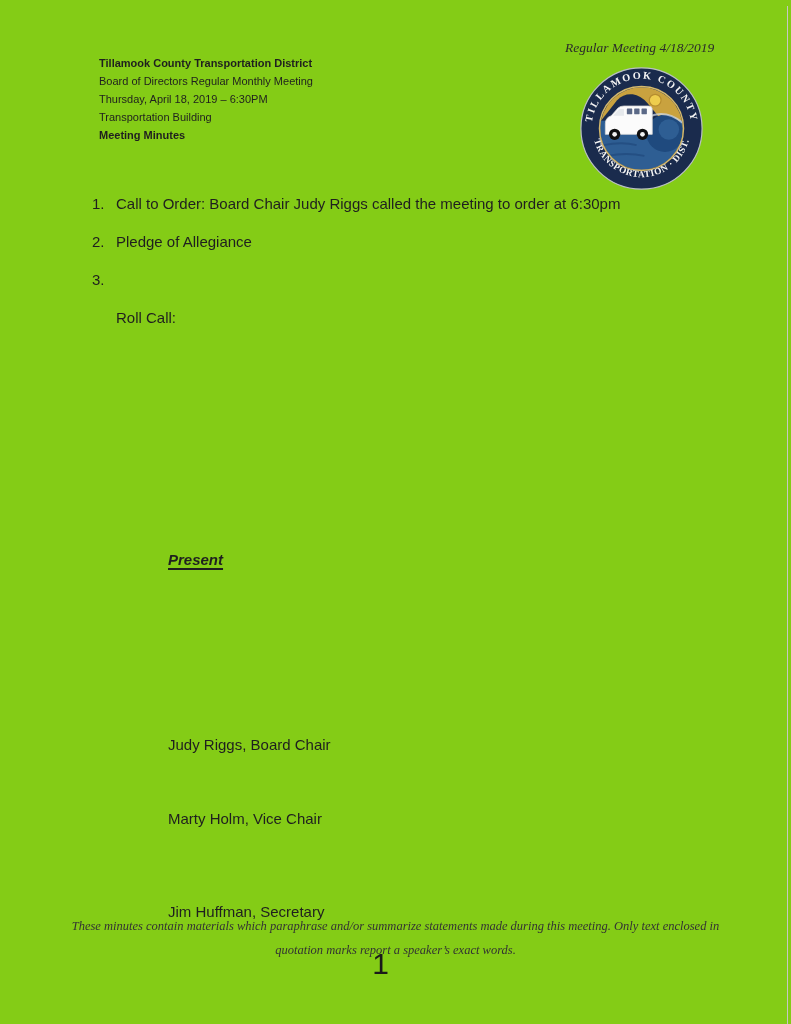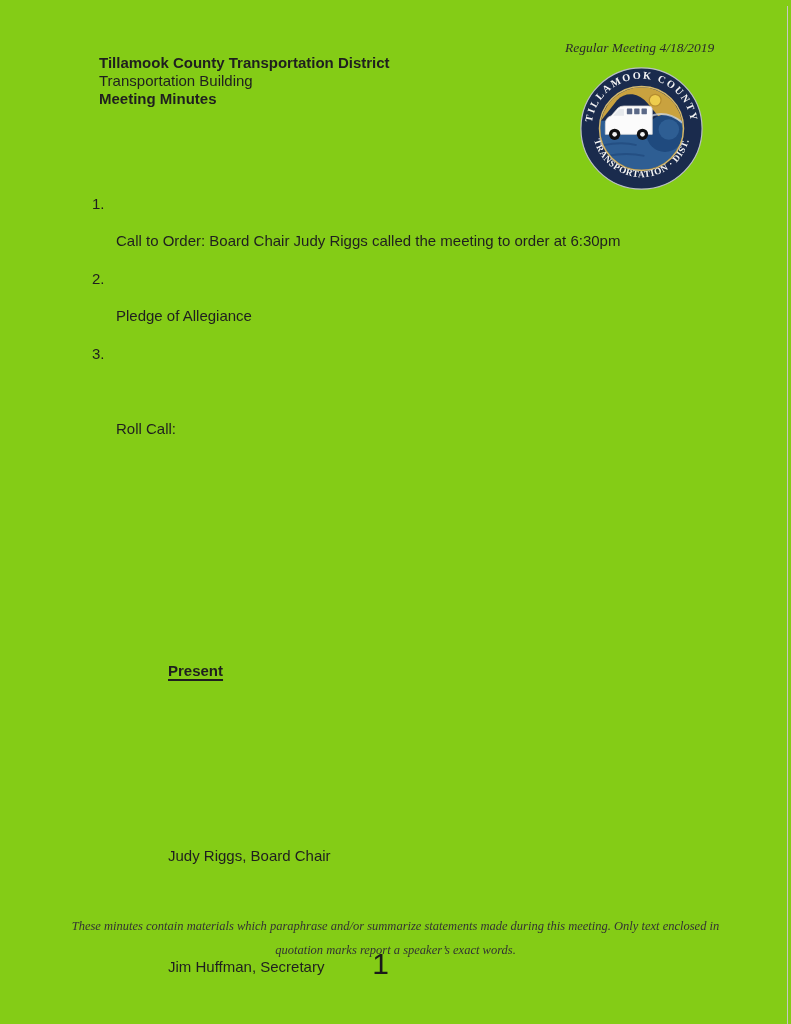--- a/index.html
+++ b/index.html
@@ -30,21 +30,21 @@
     font-style: italic;
     font-size: 13.5px;
     color: #2b2b2b;
     white-space: nowrap;
   }
   
   .letterhead {
     position: absolute;
     left: 99px;
     top: 54px;
-    font-size: 15px;
+    font-size: 11px;
     line-height: 18px;
     color: #1f1f1f;
   }
   .letterhead .bold { font-weight: bold; }
   
   .seal {
     position: absolute;
     left: 578px;
     top: 65px;
     width: 127px;
@@ -55,30 +55,31 @@
     position: absolute;
     left: 92px;
     top: 194px;
     right: 68px;
     font-size: 15px;
     line-height: 19px;
     color: #1f1f1f;
   }
   .item { display: flex; margin-bottom: 19px; }
   .item-num { flex: 0 0 24px; }
-  .item-body { flex: 1; white-space: pre-wrap; margin-top: 37px; }
+  .item-body { flex: 1; white-space: pre-wrap; }
   
   .rollcall { margin-left: 52px; margin-top: 1px; line-height: 18.5px; }
   .rc-group { margin-bottom: 18px; }
   .rc-group:last-child { margin-bottom: 0; }
   .rc-heading {
     font-weight: bold;
     text-decoration: underline;
     text-decoration-thickness: 1.5px;
     text-underline-offset: 3px;
+    font-style: italic;
   }
   
   .footer-note {
     position: absolute;
     left: 70px;
     right: 70px;
     top: 914px;
     text-align: center;
     font-family: "Liberation Serif", "DejaVu Serif", serif;
     font-style: italic;
@@ -99,20 +100,22 @@
 </style>
 </head>
 <body>
 
 <div class="page">
 
   <div class="header-note">Regular Meeting 4/18/2019</div>
 
   <div class="letterhead">
     <div class="bold">Tillamook County Transportation District</div>
+    <div>Board of Directors Regular Monthly Meeting</div>
+    <div>Thursday, April 18, 2019 – 6:30PM</div>
     <div>Transportation Building</div>
     <div class="bold">Meeting Minutes</div>
   </div>
 
   <svg class="seal" viewBox="0 0 130 130" role="img">
     <circle cx="65" cy="65" r="62" stroke="#b9bec6" stroke-width="1.2" fill="#1a2b4d"></circle>
     <clipPath id="innerClip">
         <circle cx="65" cy="65" r="42.2"></circle>
       </clipPath>
     <circle cx="65" cy="65" r="42.2" fill="#c9a23f"></circle>
@@ -172,20 +175,21 @@
                 
               
                   <div class="rc-heading">Present</div>
                 
                 </div>
               <div>
                 
               
                   <div class="rc-member">Judy Riggs, Board Chair</div>
                 
+                  <div class="rc-member">Marty Holm, Vice Chair</div>
                 
                 
                   <div class="rc-member">Jim Huffman, Secretary</div>
                 
                   
                 </div>
             </div>
           
             
           

